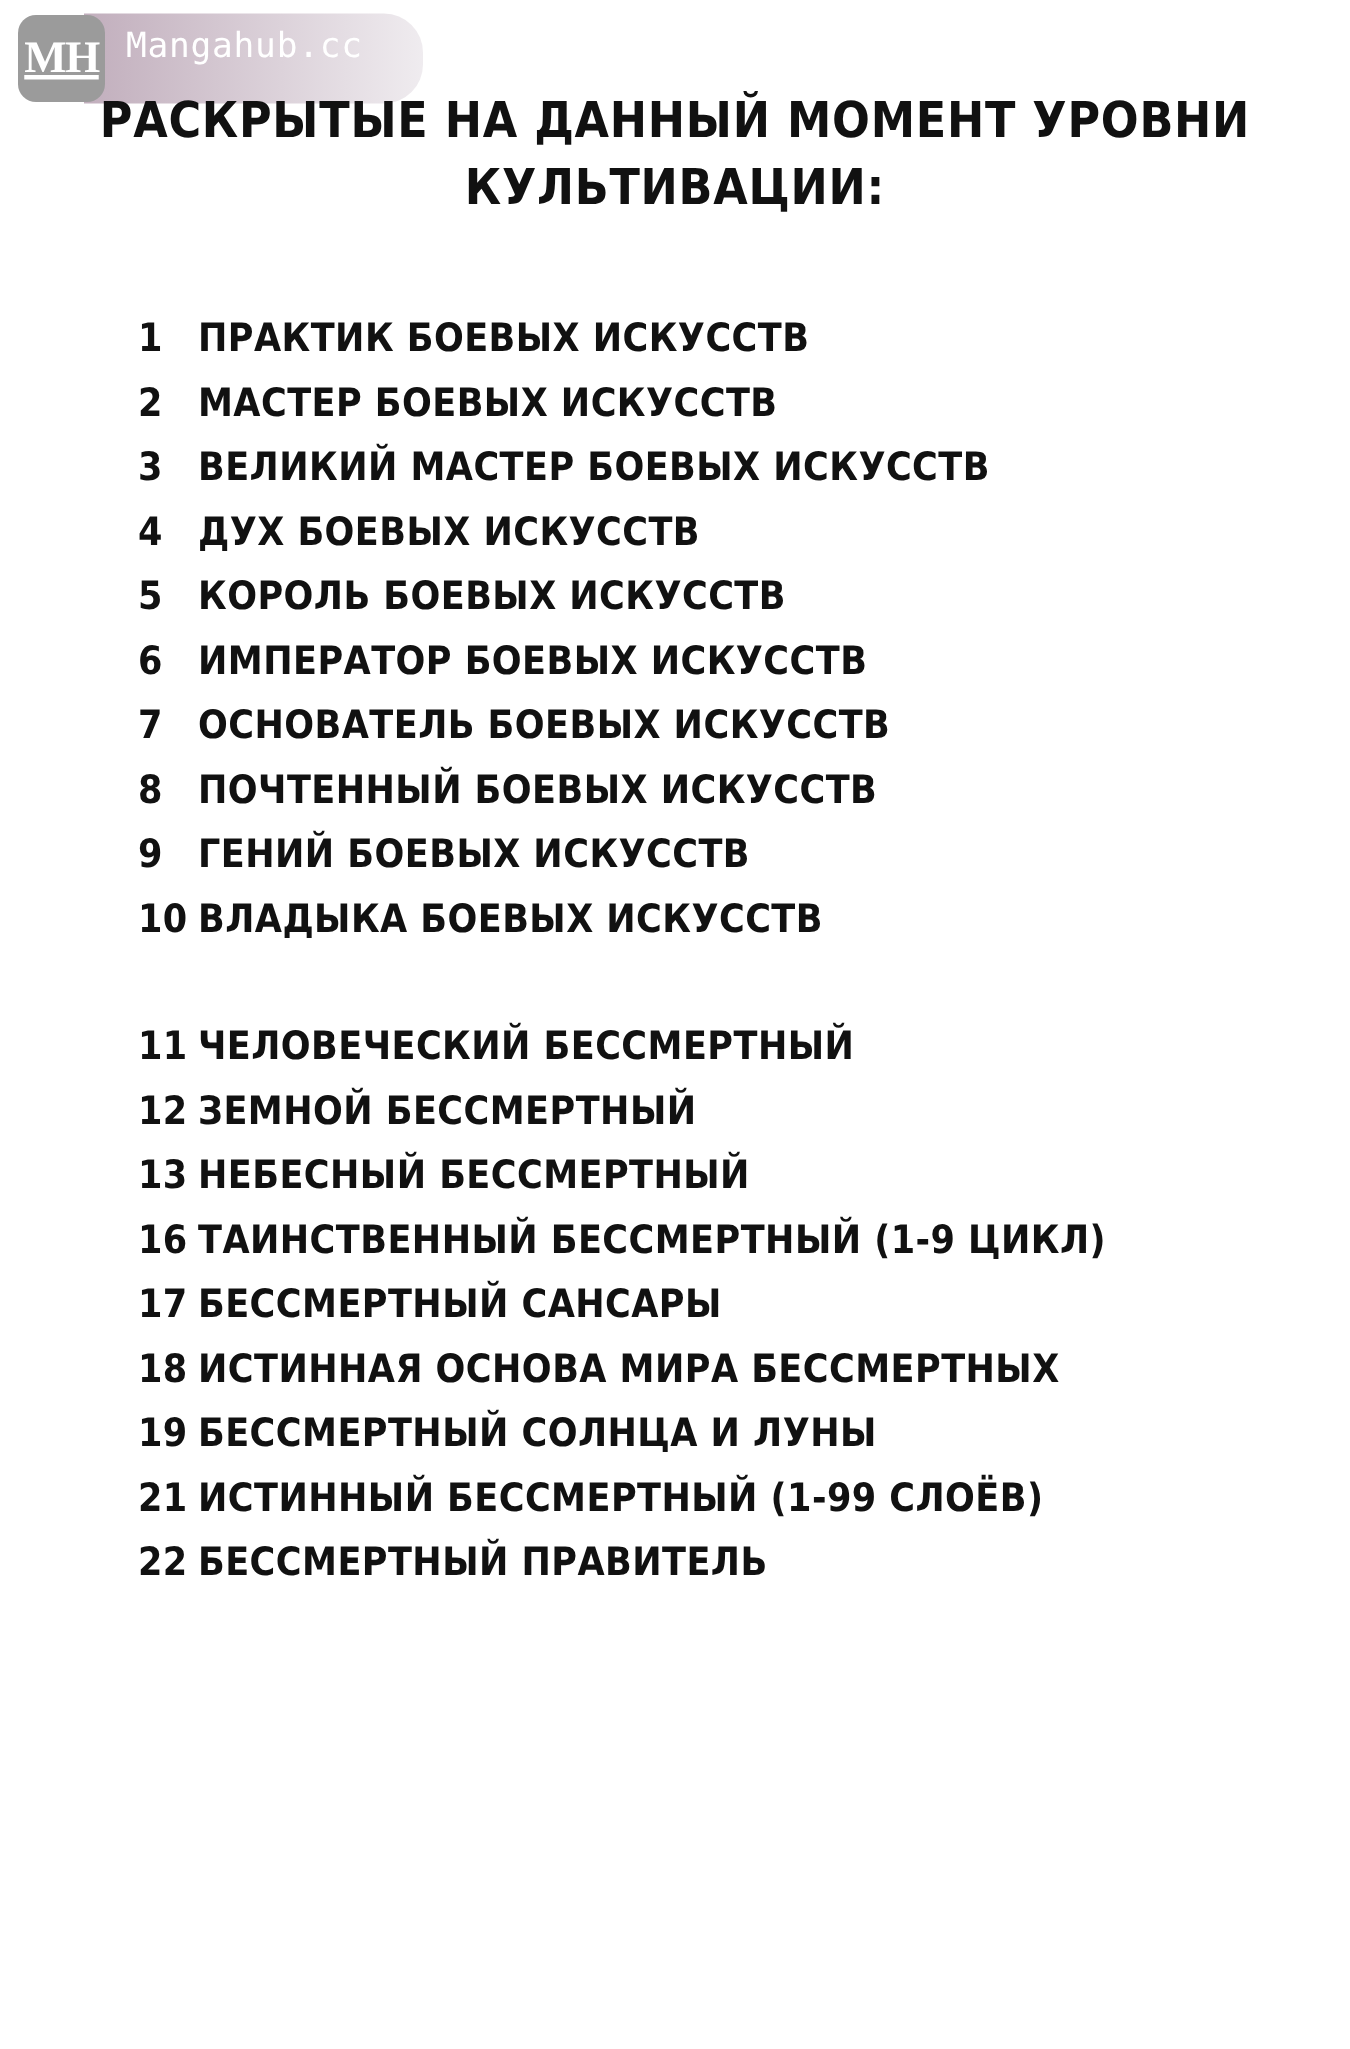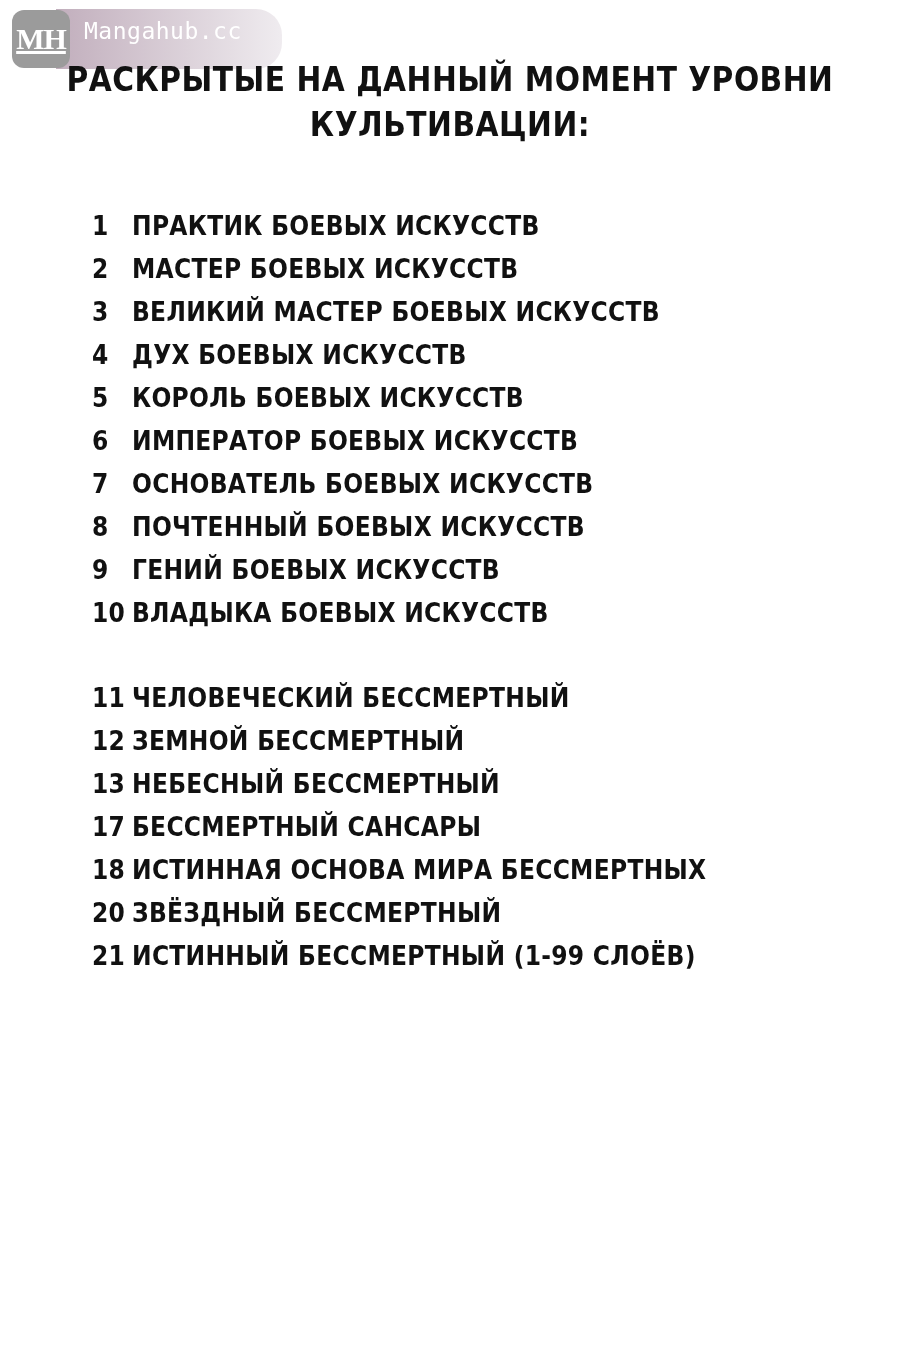--- a/index.html
+++ b/index.html
@@ -168,29 +168,37 @@
       </div>
       <div class="level-row">
         <span class="level-num">12</span>
         <span class="level-name">ЗЕМНОЙ БЕССМЕРТНЫЙ</span>
       </div>
       <div class="level-row">
         <span class="level-num">13</span>
         <span class="level-name">НЕБЕСНЫЙ БЕССМЕРТНЫЙ</span>
       </div>
       <div class="level-row">
+        <span class="level-num">16</span>
+        <span class="level-name">ТАИНСТВЕННЫЙ БЕССМЕРТНЫЙ (1-9 ЦИКЛ)</span>
+      </div>
+      <div class="level-row">
         <span class="level-num">17</span>
         <span class="level-name">БЕССМЕРТНЫЙ САНСАРЫ</span>
       </div>
       <div class="level-row">
         <span class="level-num">18</span>
         <span class="level-name">ИСТИННАЯ ОСНОВА МИРА БЕССМЕРТНЫХ</span>
       </div>
       <div class="level-row">
-        <span class="level-num">20</span>
-        <span class="level-name">ЗВЁЗДНЫЙ БЕССМЕРТНЫЙ</span>
+        <span class="level-num">19</span>
+        <span class="level-name">БЕССМЕРТНЫЙ СОЛНЦА И ЛУНЫ</span>
       </div>
       <div class="level-row">
         <span class="level-num">21</span>
         <span class="level-name">ИСТИННЫЙ БЕССМЕРТНЫЙ (1-99 СЛОЁВ)</span>
       </div>
+      <div class="level-row">
+        <span class="level-num">22</span>
+        <span class="level-name">БЕССМЕРТНЫЙ ПРАВИТЕЛЬ</span>
+      </div>
     </div>
 </div>
 
 </body></html>

